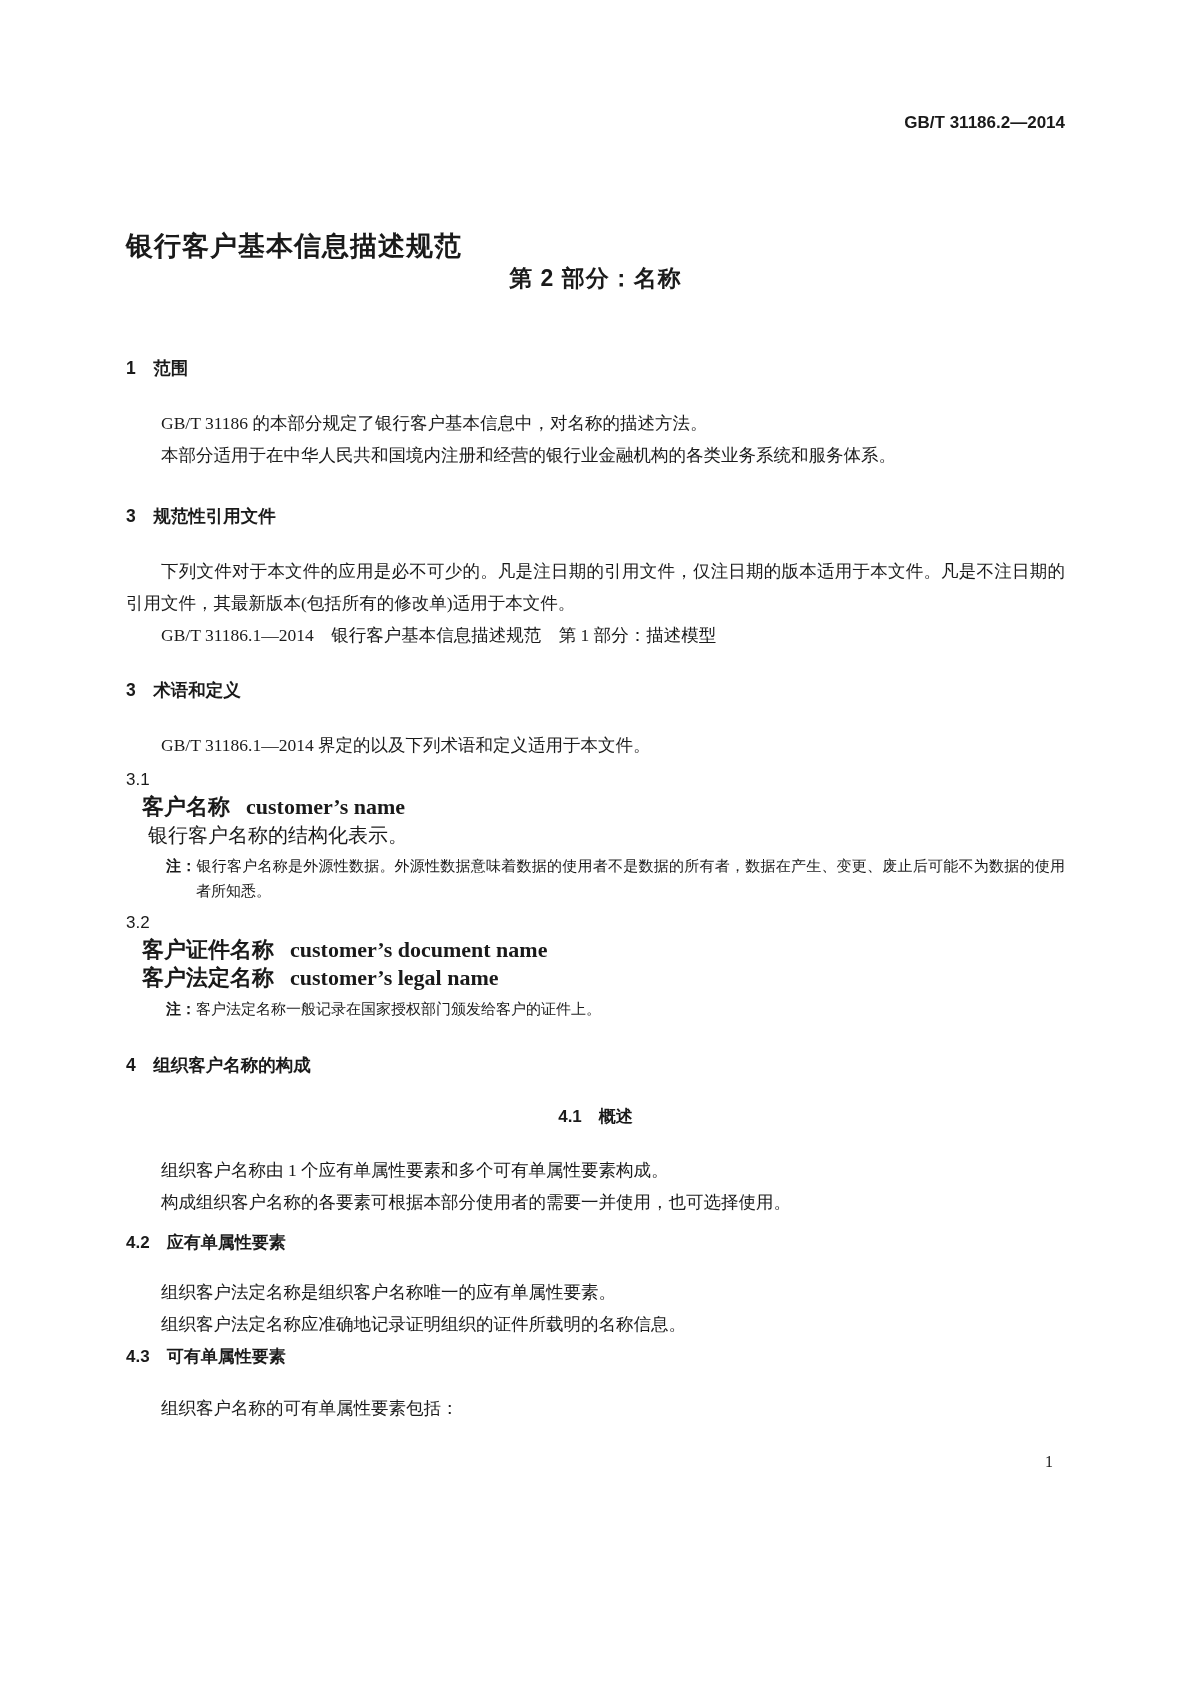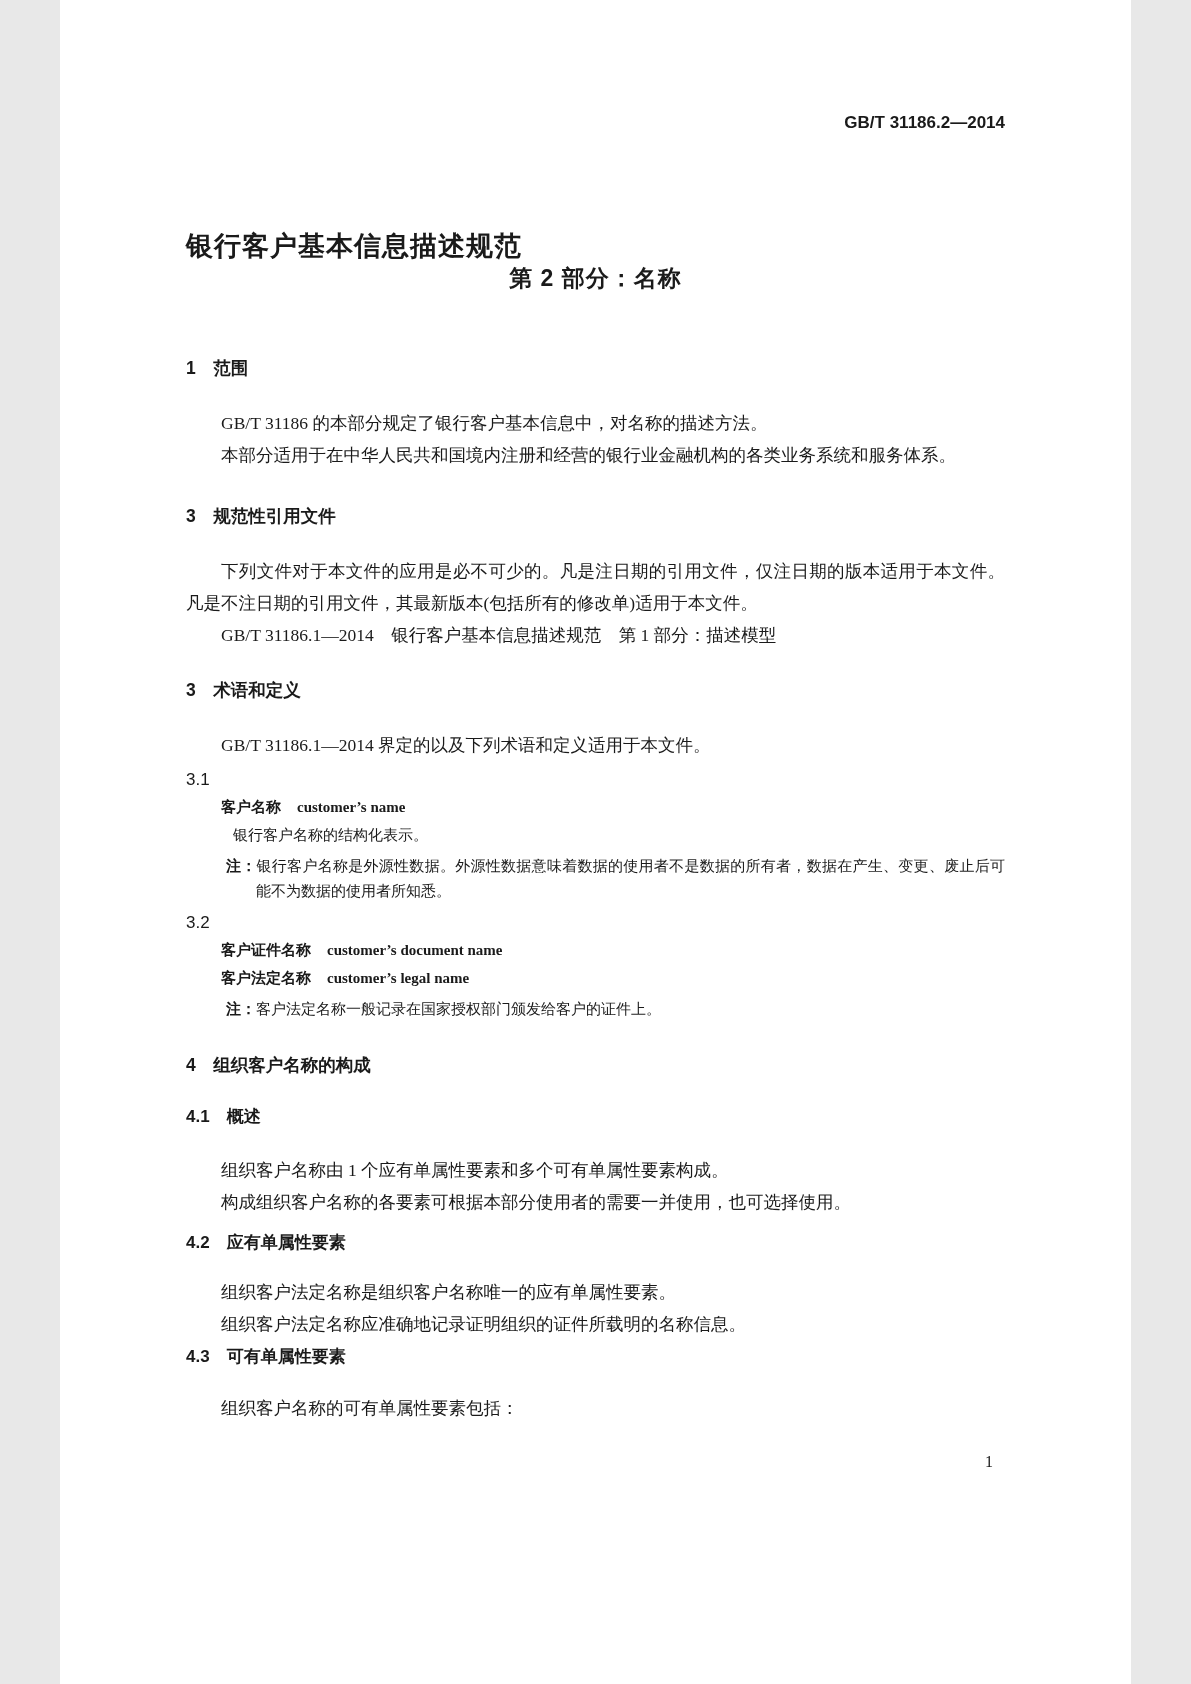--- a/index.html
+++ b/index.html
@@ -1,19 +1,19 @@
 <!DOCTYPE html>
 <html><head>
 <meta charset="utf-8">
 <style>
   * { margin: 0; padding: 0; box-sizing: border-box; }
   html, body { background: #e8e8e8; }
   .page {
     position: relative;
-    width: 1071px;
+    width: 1191px;
     height: 1684px;
     margin: 0 auto;
     background: #ffffff;
     color: #1a1a1a;
     overflow: hidden;
   }
   .content {
     padding: 0 126px;
   }
   .header {
@@ -50,57 +50,57 @@
   .sec-1 { margin-top: 64px; }
   .sec-2 { margin-top: 34px; }
   .sec-3 { margin-top: 28px; }
   .sec-4 { margin-top: 32px; }
   .subsec {
     font-family: "Liberation Sans", sans-serif;
     font-weight: bold;
     font-size: 17px;
     line-height: 22px;
   }
-  .subsec-41 { margin-top: 30px; }
+  .subsec-41 { margin-top: 30px; text-align: center; }
   .subsec-42 { margin-top: 14px; }
   .subsec-43 { margin-top: 6px; }
   .body {
     font-family: Liberation Serif, serif;
     font-size: 17.5px;
     line-height: 32px;
     text-indent: 35px;
     text-align: justify;
   }
   .body.first { margin-top: 28px; }
   .body.first-sm { margin-top: 26px; }
   .body.first-xs { margin-top: 22px; }
   .body.first-last { margin-top: 24px; }
   .termnum {
     margin-top: 6px;
     font-family: "Liberation Sans", sans-serif;
     font-size: 17px;
     line-height: 26px;
   }
   .term {
-    margin-left: 35px;
+    margin-left: 16px;
     font-weight: bold;
-    font-size: 15px;
+    font-size: 22px;
     line-height: 28px;
   }
   .term .term-zh {
     font-family: "Liberation Sans", sans-serif;
     margin-right: 16px;
   }
   .term .term-en {
     font-family: "Liberation Serif", serif;
   }
   .def {
-    margin-left: 47px;
+    margin-left: 22px;
     font-family: "Liberation Serif", serif;
-    font-size: 15px;
+    font-size: 20px;
     line-height: 28px;
   }
   .note {
     margin-top: 4px;
     margin-left: 40px;
     padding-left: 30px;
     text-indent: -30px;
     font-family: "Liberation Serif", serif;
     font-size: 15px;
     line-height: 25px;

